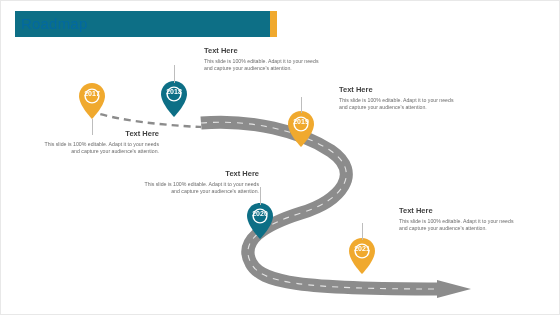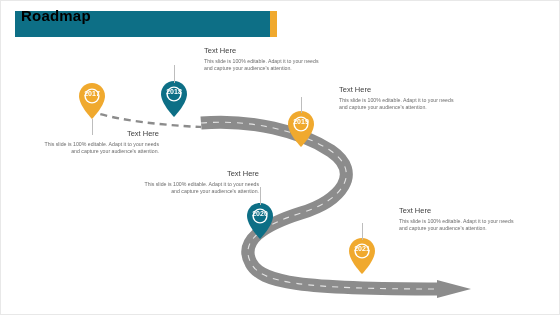--- a/index.html
+++ b/index.html
@@ -23,24 +23,24 @@
     width:262px;height:26px;
     background:#0d6f86;
   }
   .title-bar .accent{
     position:absolute;right:0;top:0;
     width:7px;height:100%;
     background:#f0a92e;
   }
   .title-text{
     position:absolute;
-    left:20px;top:4px;
+    left:20px;top:12px;
     font-size:15px;
-    font-weight:bold;
-    color:#000000;
+    font-weight:normal;
+    color:#0369a1;
     letter-spacing:.2px;
     line-height:22px;
   }
   
   .road{
     position:absolute;left:0;top:0;
     width:560px;height:315px;
   }
   
   .pin{
@@ -58,21 +58,21 @@
     color:#ffffff;
     line-height:9px;
   }
   
   .txt{
     position:absolute;
     width:120px;
   }
   .txt .head{
     font-size:7.5px;
-    font-weight:normal;
+    font-weight:bold;
     color:#3f3f3f;
     margin-bottom:3px;
     line-height:9px;
   }
   .txt .body{
     font-size:5.2px;
     color:#6d6d6d;
     line-height:7.2px;
   }
   .txt.right{text-align:right;}

